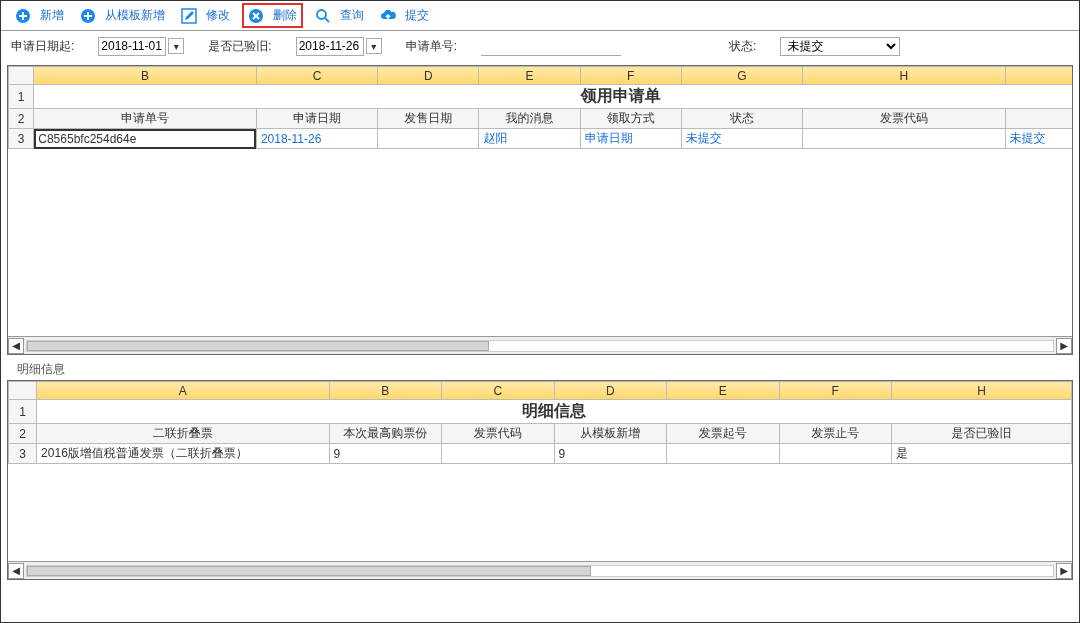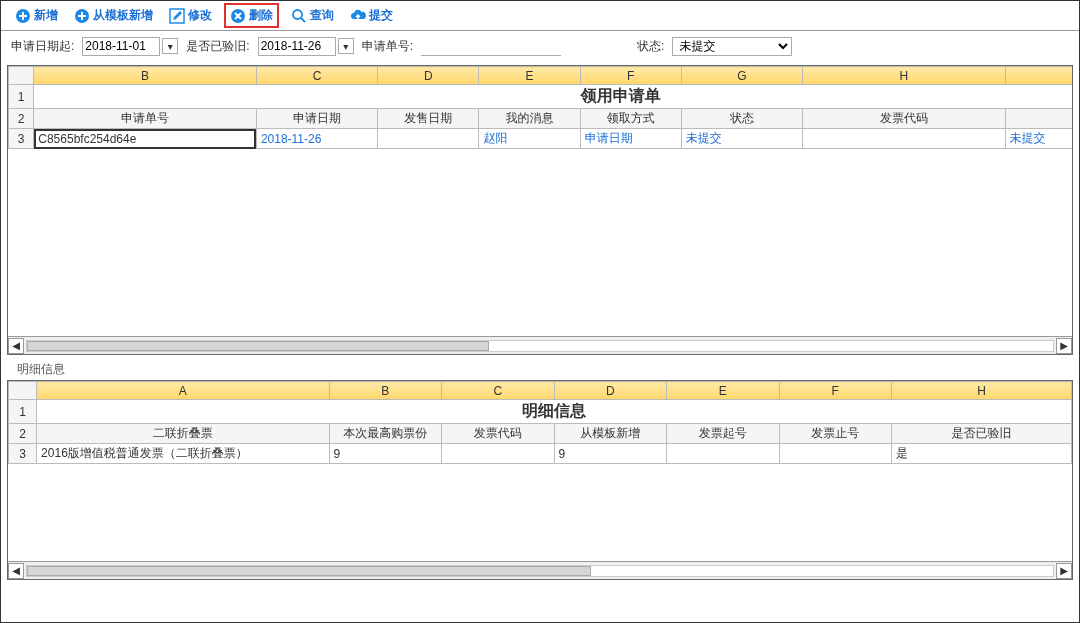--- a/index.html
+++ b/index.html
@@ -8,30 +8,30 @@
 
 
 .tabbar { height: 22px; background: #fff; border-bottom: 1px solid #999; display: flex; align-items: flex-end; padding-left: 10px; position: relative; }
 .tab { padding: 2px 10px 1px; border: 1px solid #999; border-bottom: none; background: #f0f0f0; margin-right: 2px; border-radius: 4px 4px 0 0; cursor: pointer; font-size: 12px; position: relative; top: 1px; }
 .tab.active { background: #fff; border-bottom: 1px solid #fff; }
 .tabbar-ctrls { position: absolute; right: 6px; top: 2px; font-size: 11px; color: #333; }
 .tabbar-ctrls span { cursor: pointer; margin-left: 2px; }
 
 
 .toolbar { height: 30px; border-bottom: 1px solid #999; display: flex; align-items: center; padding: 0 10px; gap: 8px; }
-.tbtn { display: flex; align-items: center; gap: 3px; cursor: pointer; padding: 2px 4px; color: #1b6fd6; font-weight: bold; }
+.tbtn { display: flex; align-items: center; gap: 9px; cursor: pointer; padding: 2px 4px; color: #1b6fd6; }
 .tbtn.highlight { border: 2px solid #e03030; }
 .ticon { width: 16px; height: 16px; display: flex; align-items: center; justify-content: center; }
 .ticon svg { width: 16px; height: 16px; }
 
 
-.filterbar { height: 30px; display: flex; align-items: center; padding: 0 10px; gap: 8px; }
+.filterbar { height: 30px; display: flex; align-items: center; padding: 0 10px; gap: 24px; }
 .filterbar label { color: #333; }
 .dateinput, .txtinput, .select { border: 1px solid #aaa; background: #fff; height: 19px; font-size: 12px; padding: 0 2px; }
-.dateinput { width: 78px; }
+.dateinput { width: 68px; }
 .txtinput { width: 140px; border: none; border-bottom: 1px solid #aaa; }
 .datepick { display: inline-flex; align-items: center; gap: 2px; }
 .datepick .cal { width: 16px; height: 16px; border: 1px solid #aaa; font-size: 10px; display: flex; align-items: center; justify-content: center; cursor: pointer; }
 .select { width: 120px; }
 
 
 .grid-wrap { flex: 1; display: flex; flex-direction: column; overflow: hidden; padding: 4px 6px 0 6px; }
 .grid-outer { border: 1px solid #666; position: relative; display: flex; flex-direction: column; overflow: hidden; }
 .grid-scroll { overflow: auto; flex: 1; }
 .grid-hscroll { height: 18px; border-top: 1px solid #999; display: flex; align-items: center; background: #efefef; }

